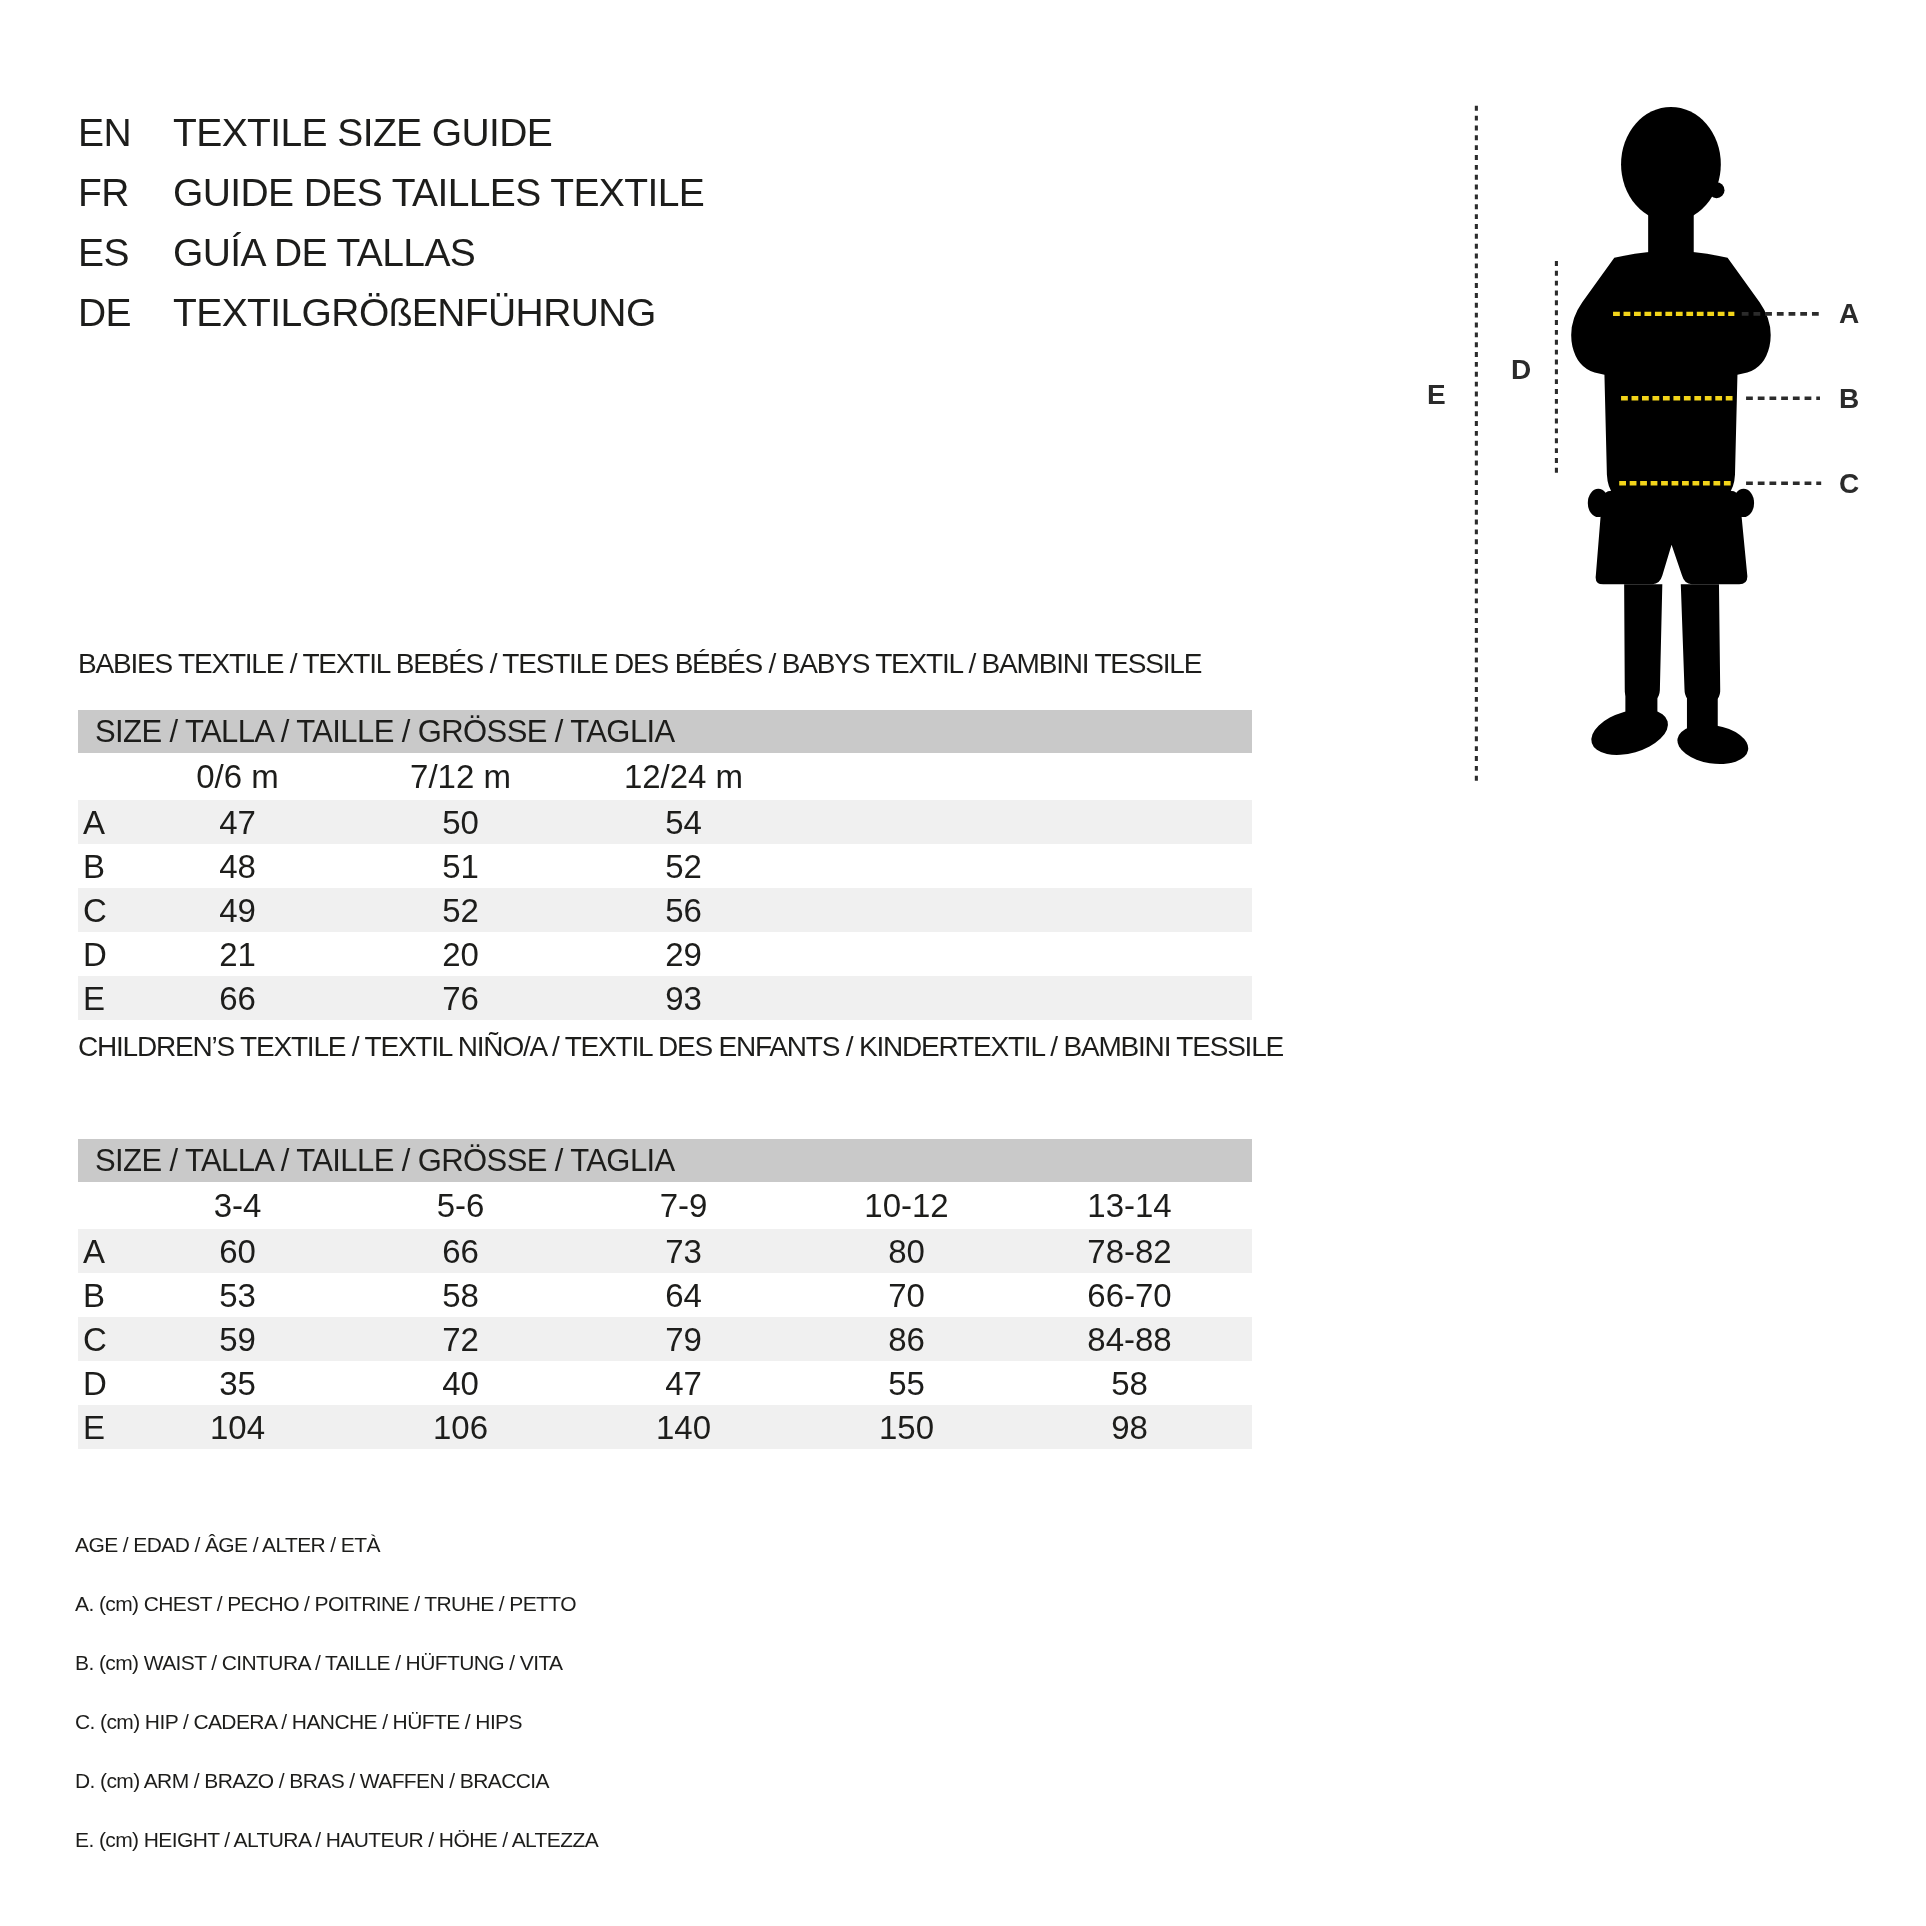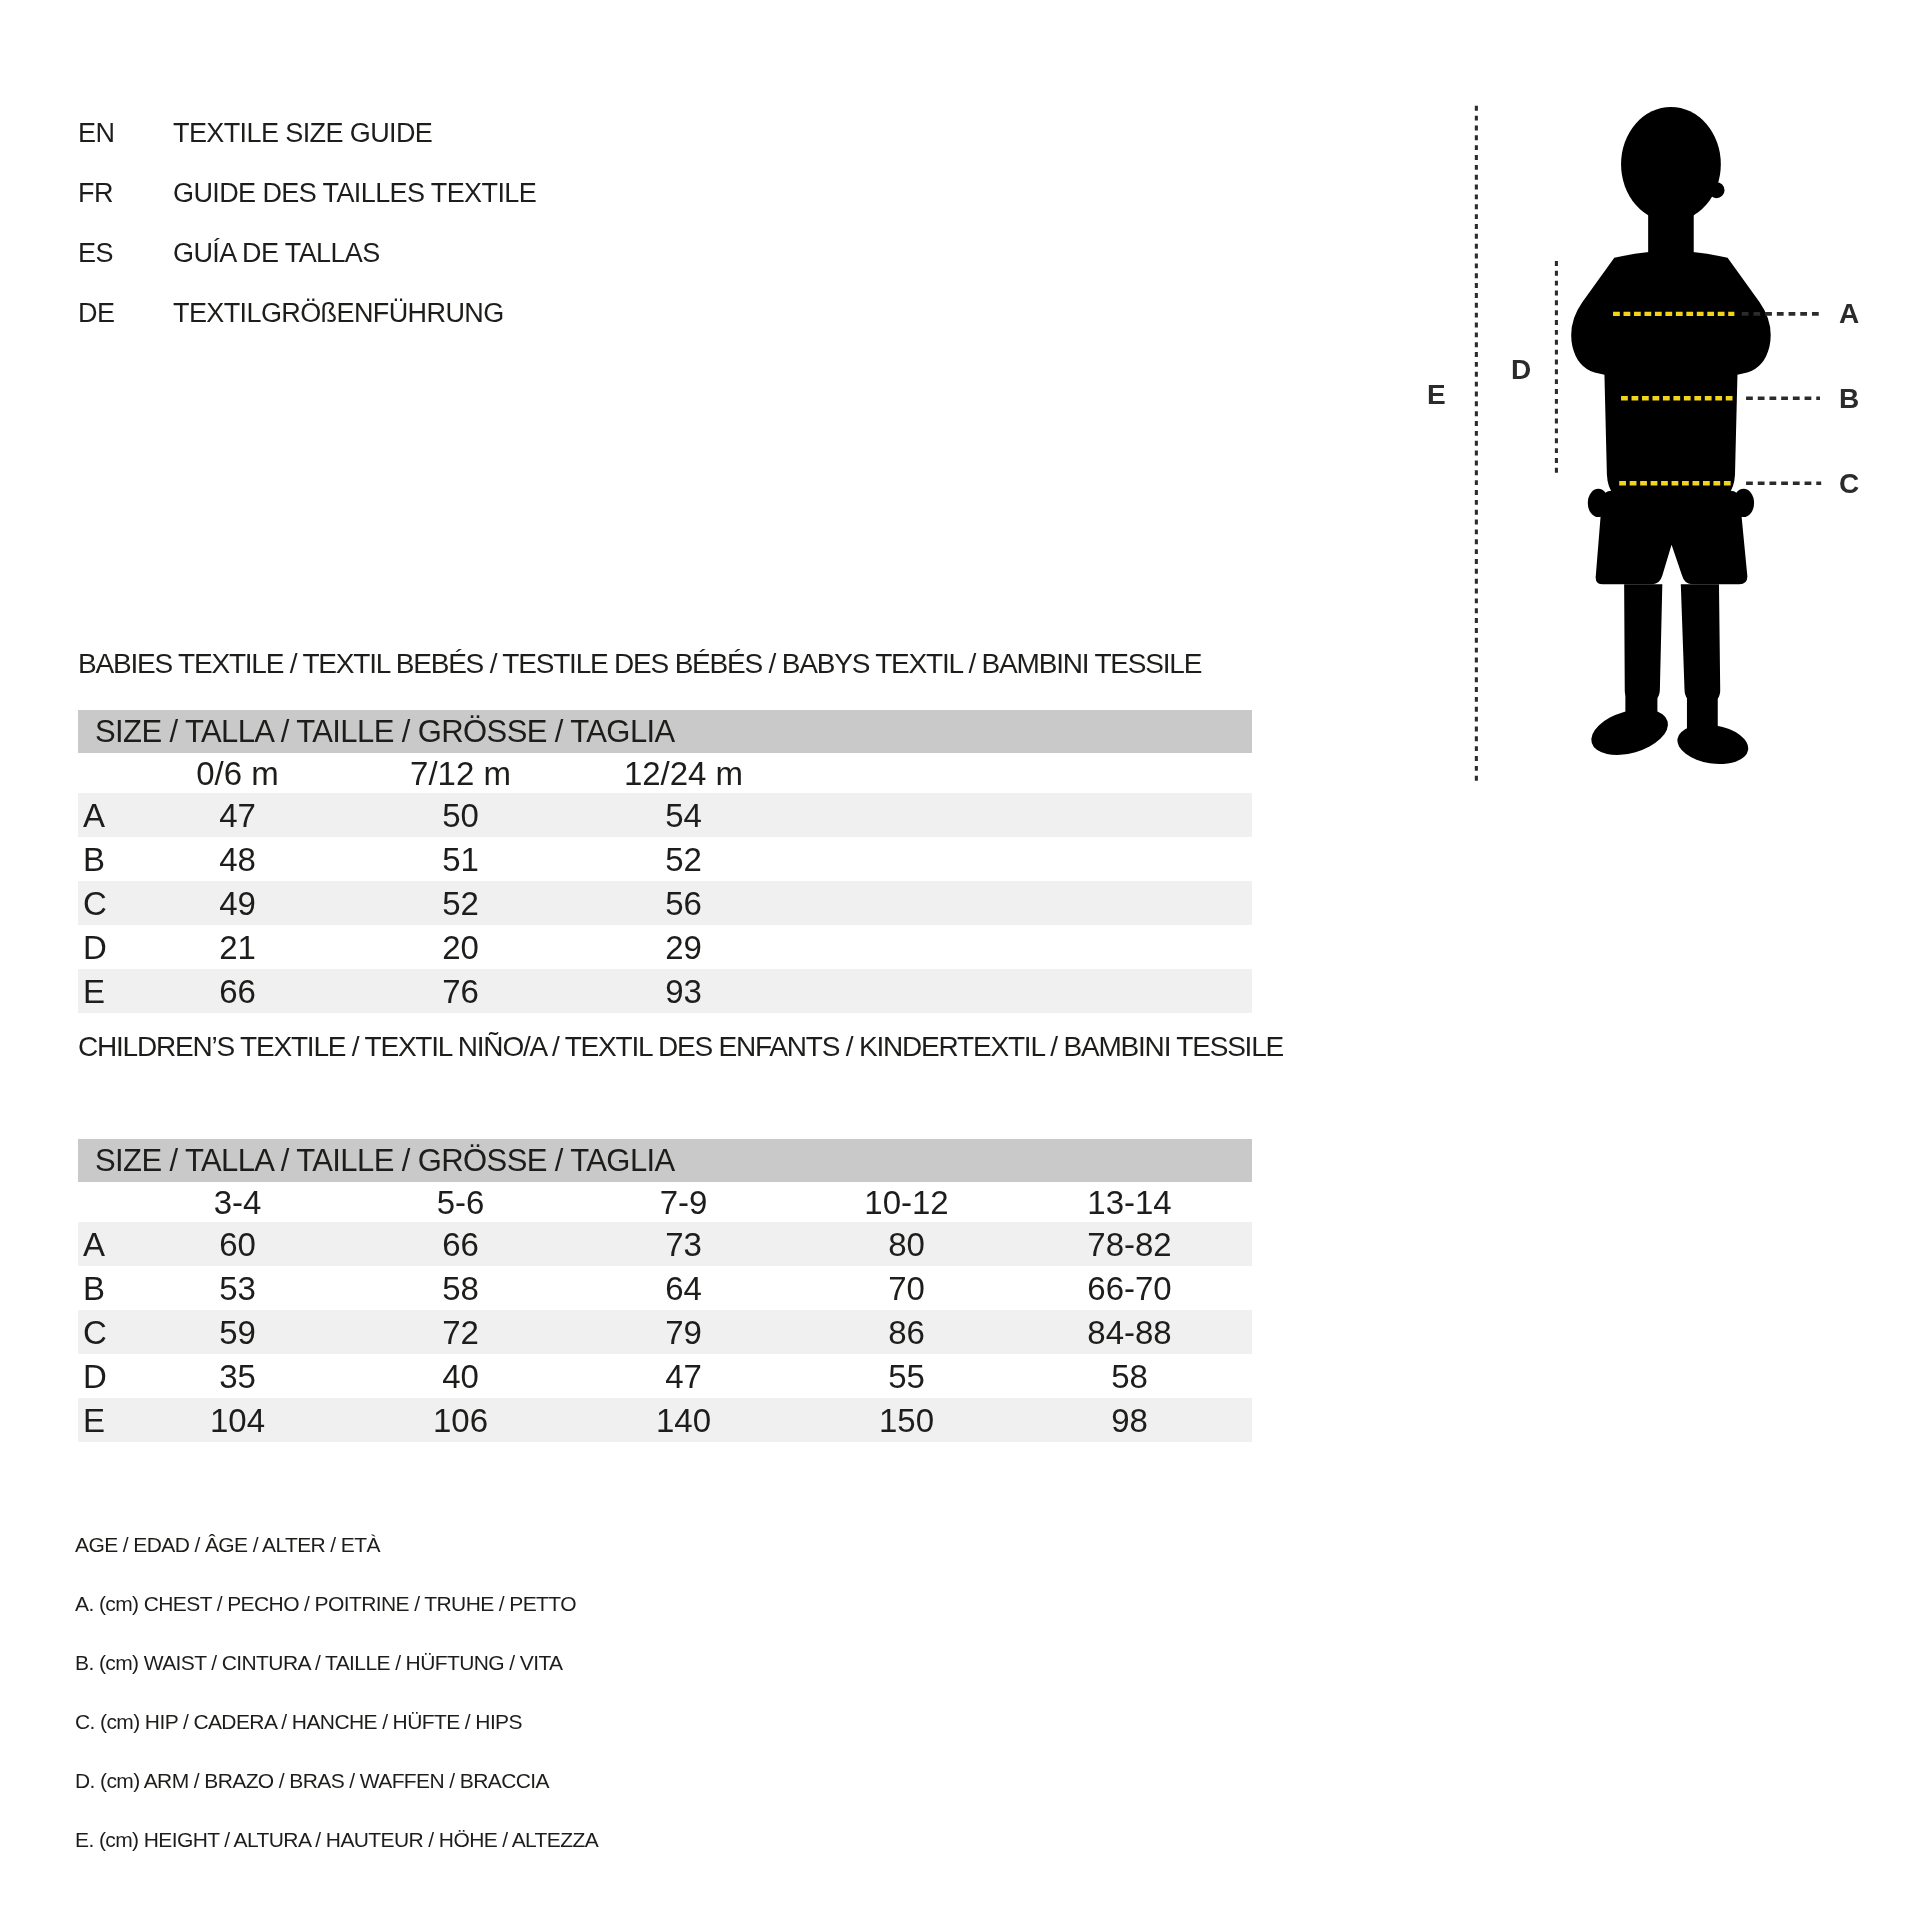--- a/index.html
+++ b/index.html
@@ -5,36 +5,36 @@
   html,body{margin:0;padding:0;}
   body{
     width:1926px;height:1926px;background:#ffffff;
     font-family:"Liberation Sans",sans-serif;color:#1d1d1b;
     position:relative;overflow:hidden;
   }
   .page{position:absolute;inset:0;}
 
   
   .langs{position:absolute;left:78px;top:103px;}
-  .lang-row{display:flex;height:60px;line-height:60px;font-size:27px;letter-spacing:-0.6px;white-space:nowrap;align-items:flex-end;}
+  .lang-row{display:flex;height:60px;line-height:60px;font-size:39px;letter-spacing:-0.6px;white-space:nowrap;align-items:flex-end;}
   .lang-code{width:95px;flex:0 0 95px;}
   .lang-title{}
 
   
   .tbl-title{position:absolute;left:78px;font-size:28px;letter-spacing:-1.2px;white-space:nowrap;line-height:43px;}
   .tbl-title.babies{top:642px;}
   .tbl-title.children{top:1025px;}
 
   
   .table{position:absolute;left:78px;width:1174px;}
   .table.babies{top:710px;}
   .table.children{top:1139px;}
   .size-bar{height:43px;line-height:43px;background:#c9c9c9;font-size:31px;letter-spacing:-0.6px;padding-left:17px;white-space:nowrap;}
   .grid-row{display:grid;grid-template-columns:48px repeat(5,223px);align-items:center;}
-  .grid-row.head{height:40px;font-size:33px;}
+  .grid-row.head{height:47px;font-size:33px;}
   .grid-row.data{height:44px;font-size:33px;}
   .grid-row.data:nth-of-type(odd){background:#f0f0f0;}
   .table .cell{text-align:center;line-height:1;}
   .table .cell.rowlab{text-align:left;padding-left:5px;}
 
   
   .legend{position:absolute;left:75px;top:1515px;}
   .legend-line{height:59px;line-height:59px;font-size:21px;letter-spacing:-0.6px;white-space:nowrap;}
 
   

